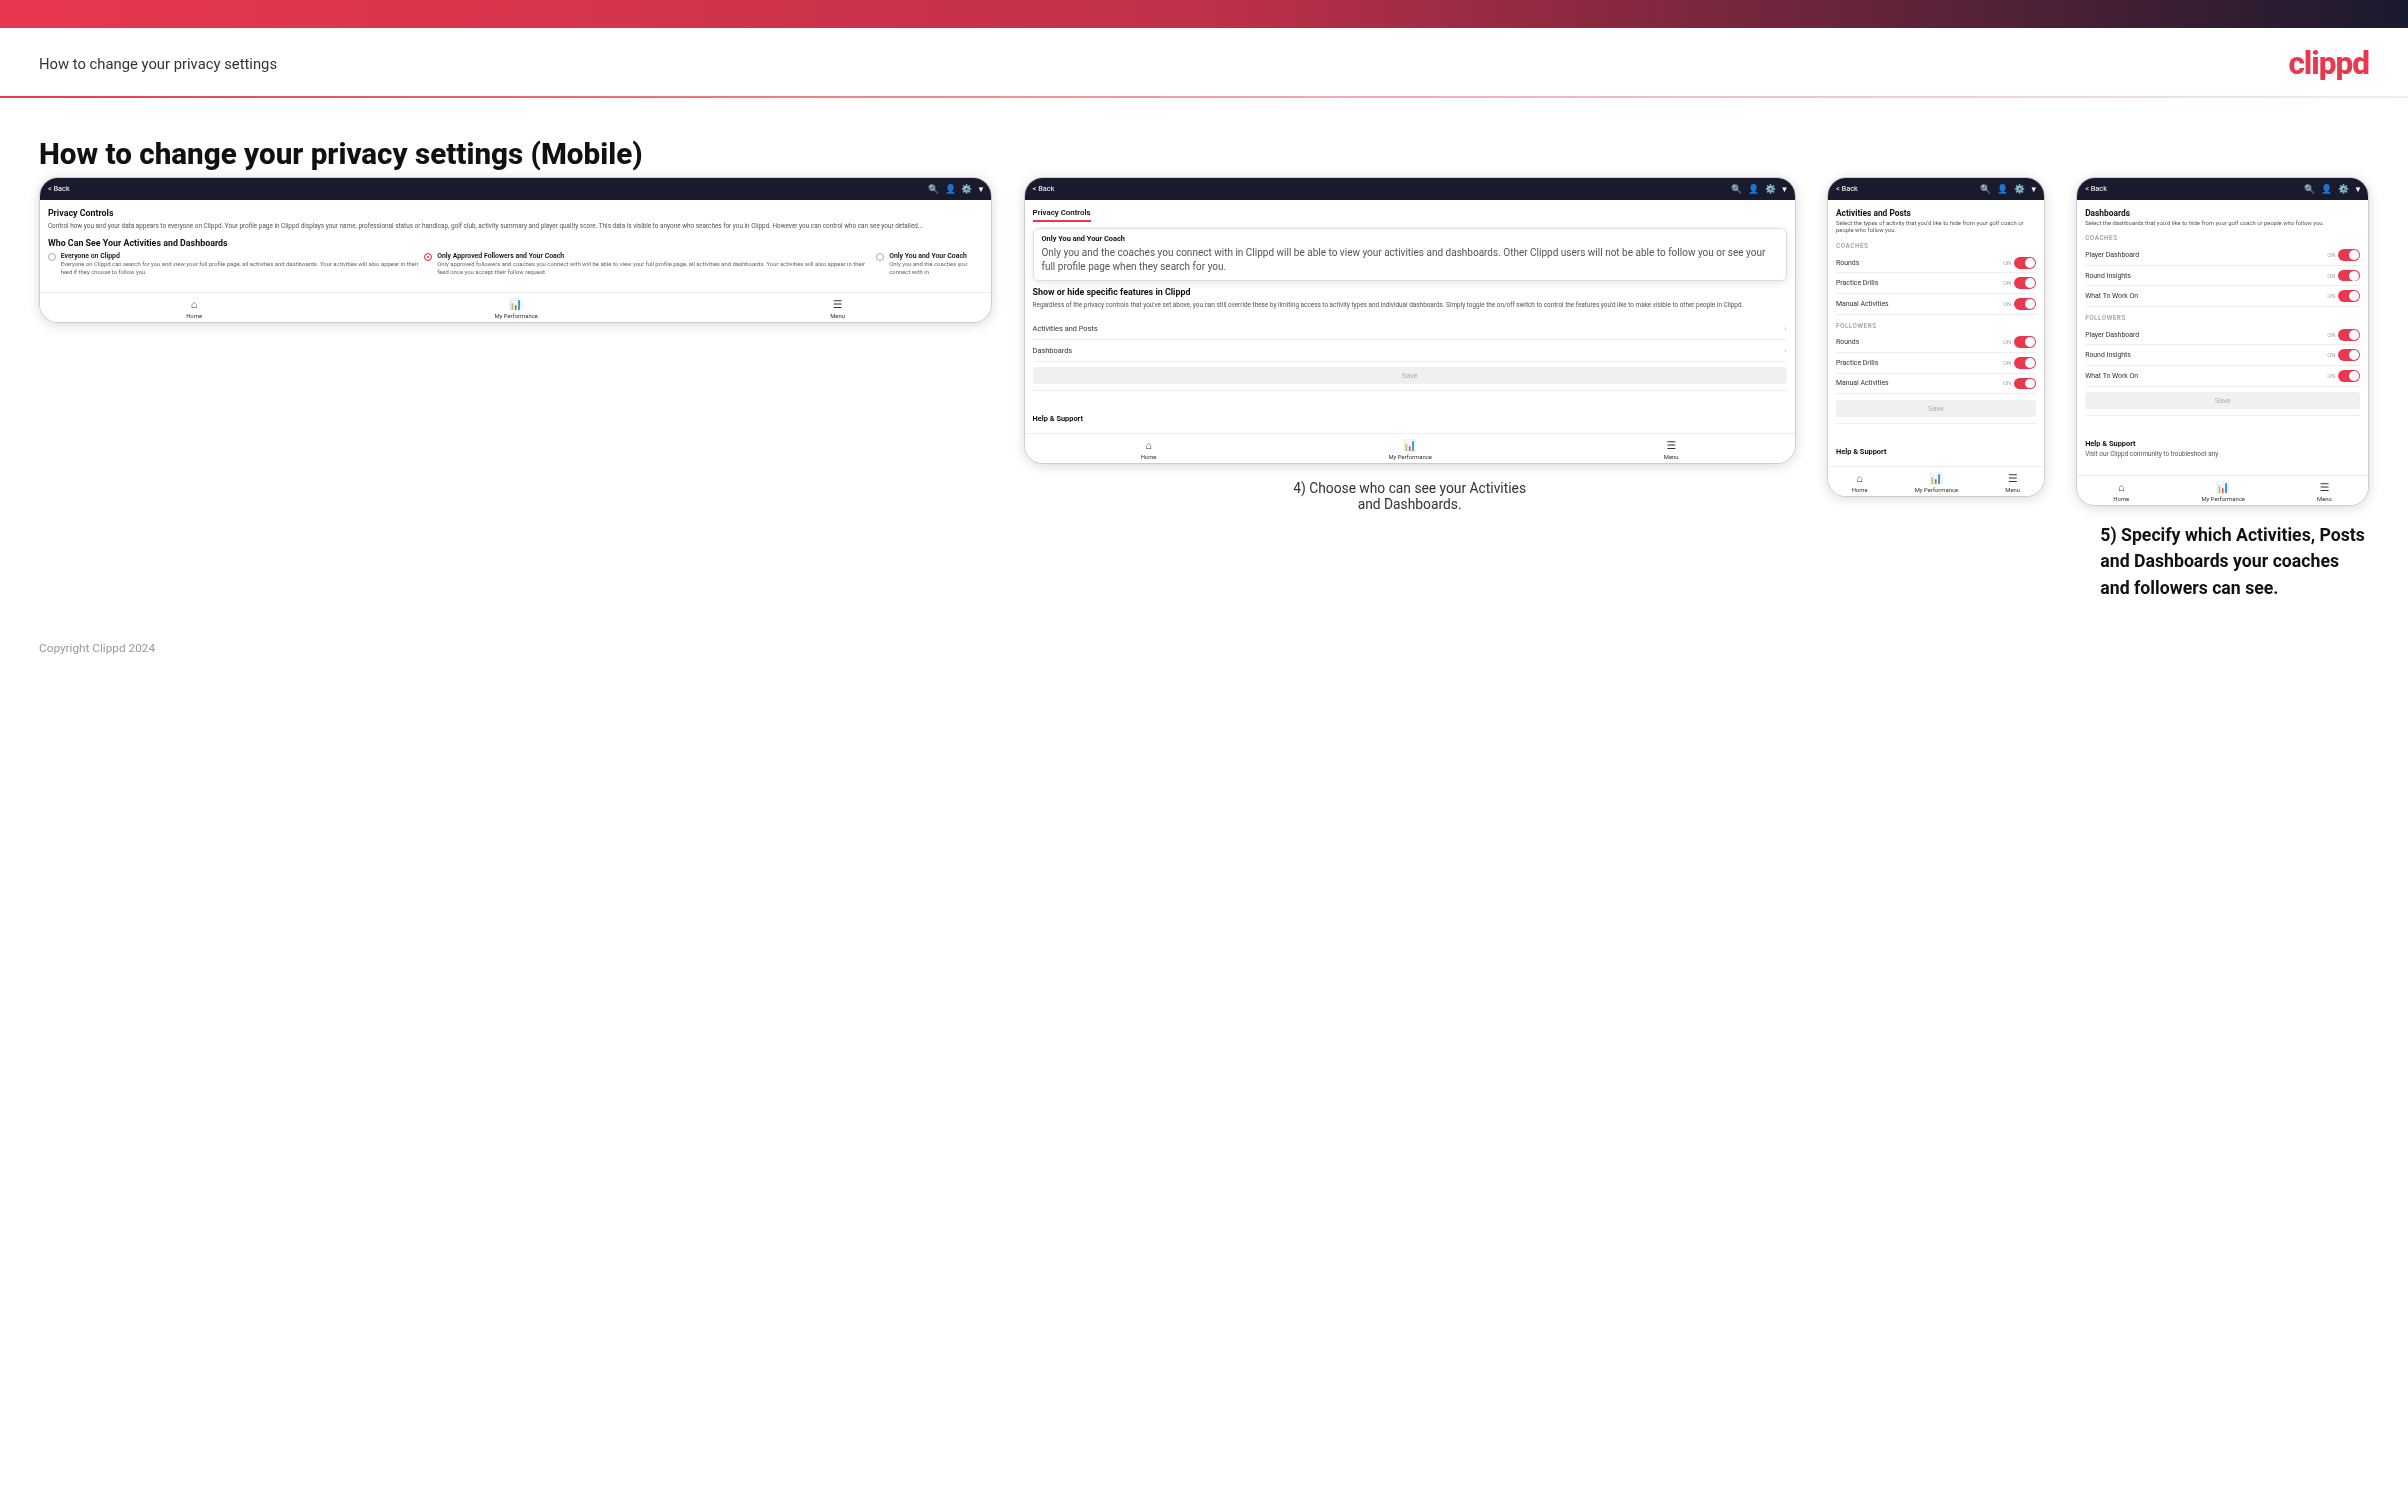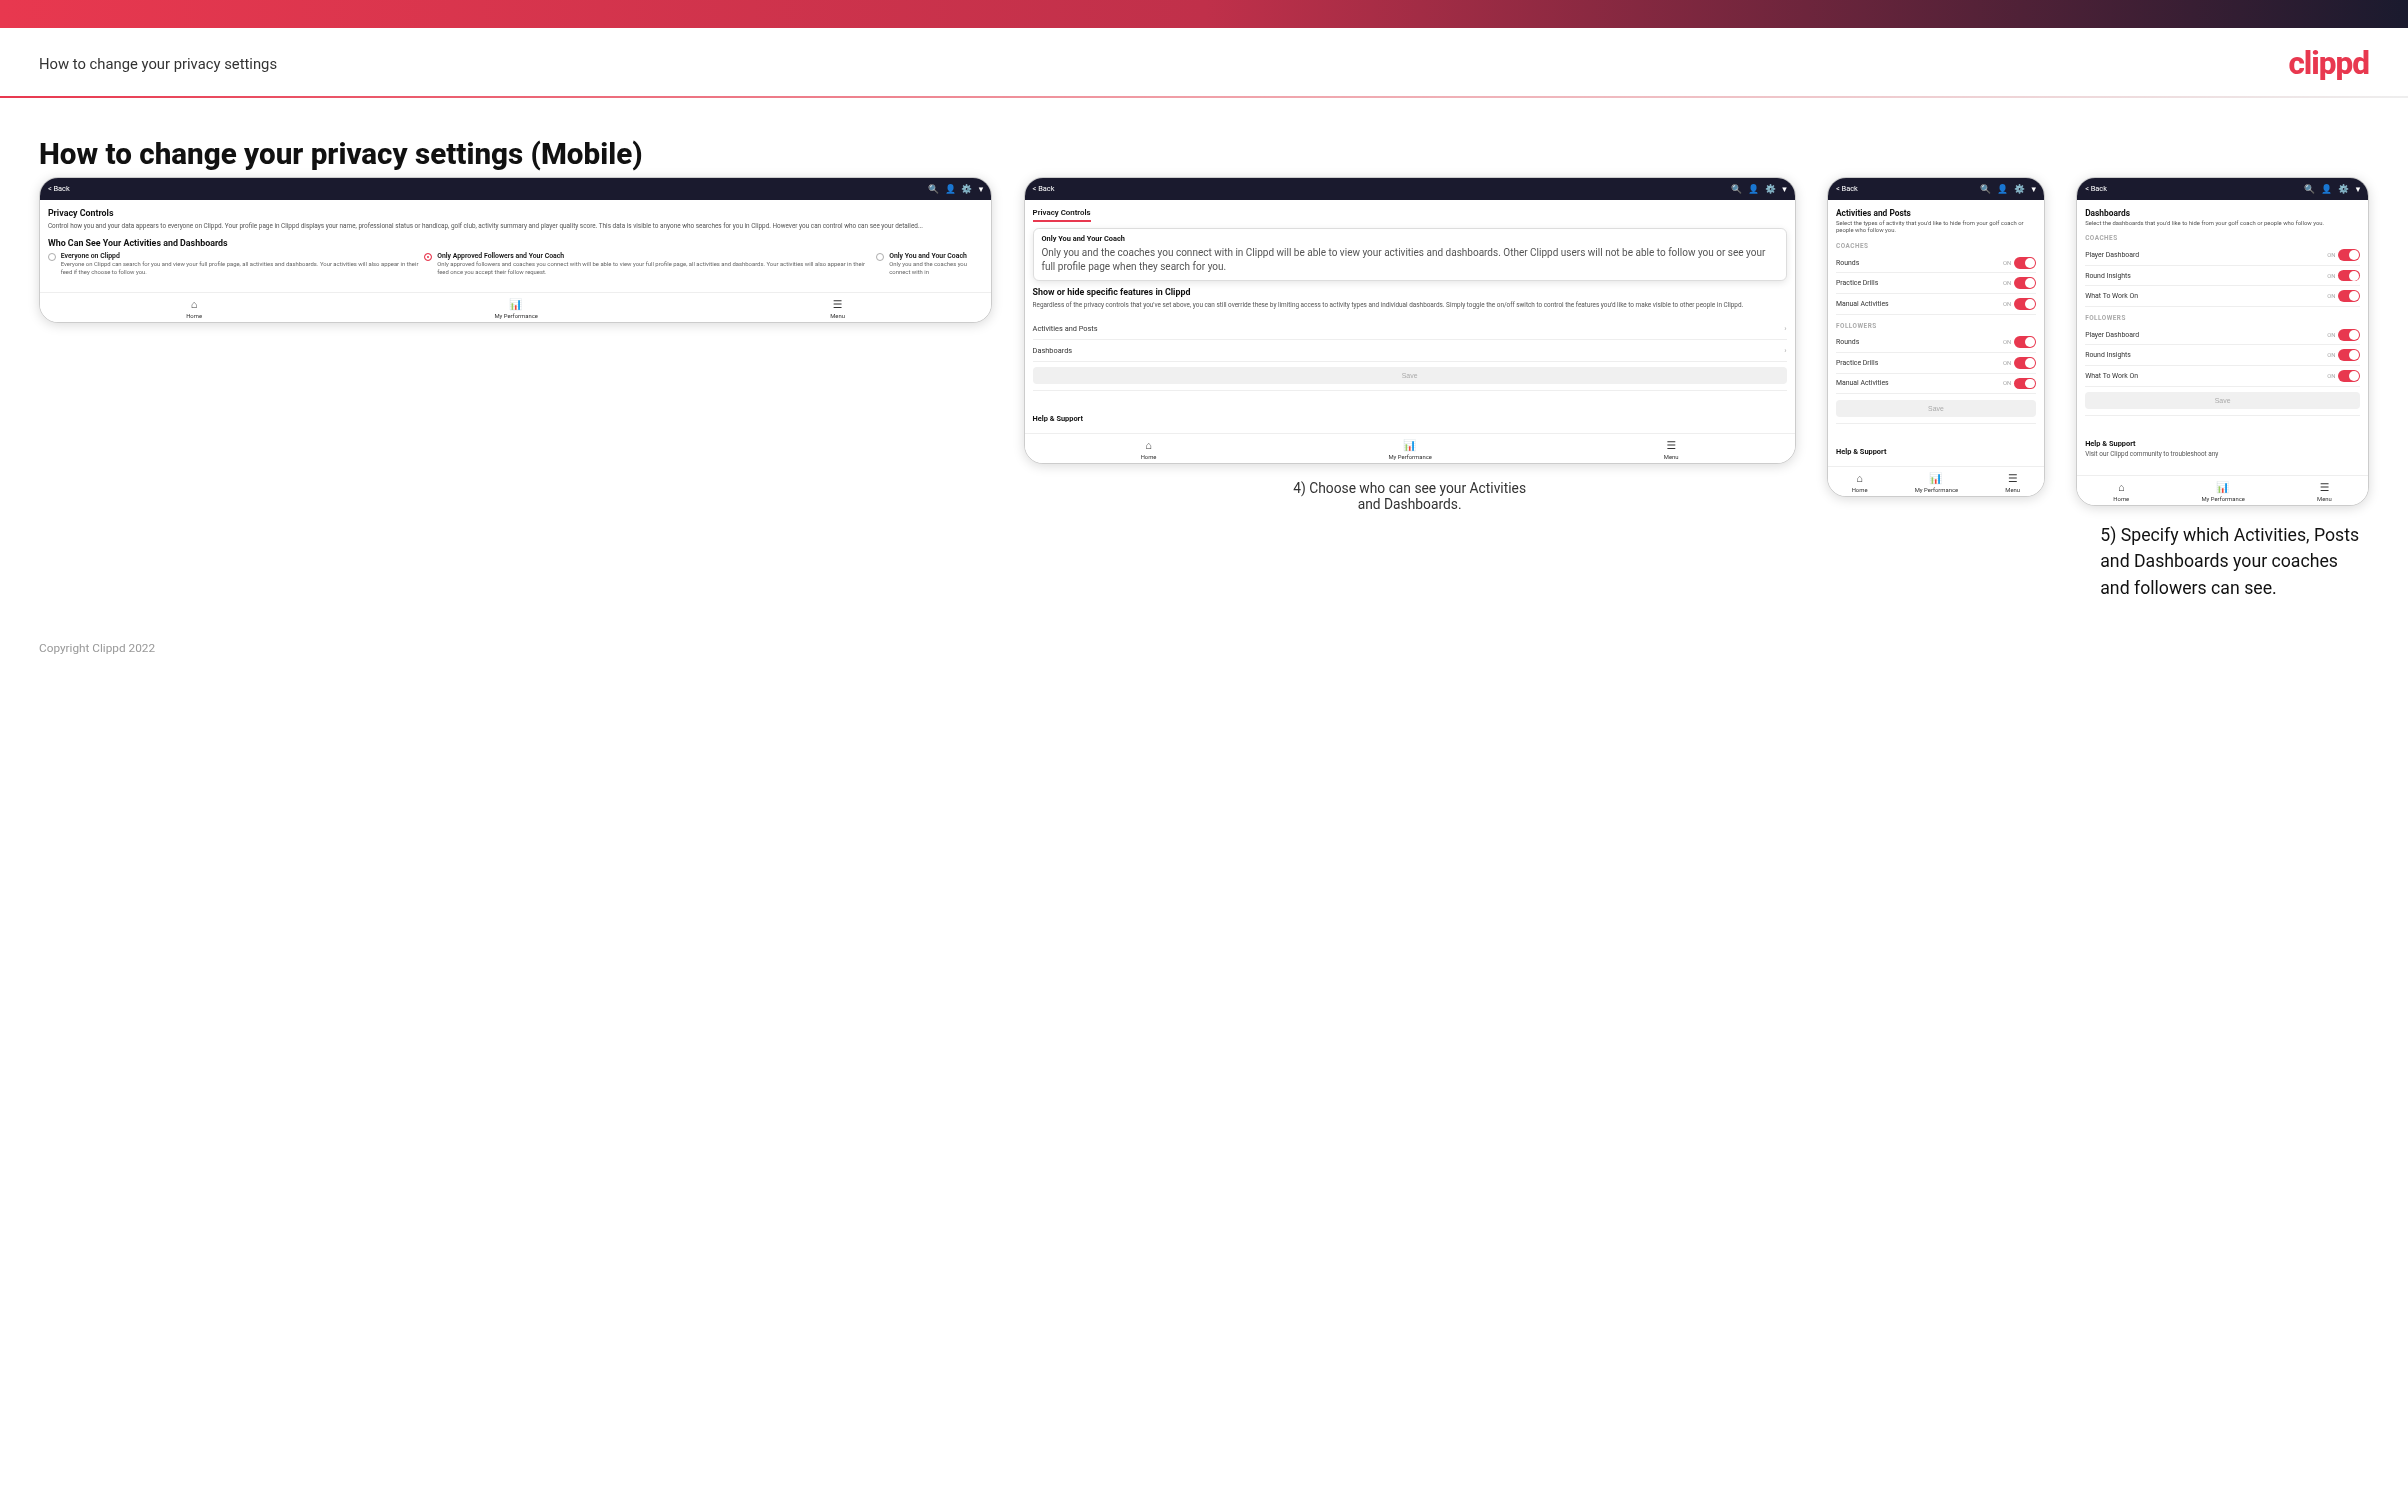--- a/index.html
+++ b/index.html
@@ -293,21 +293,21 @@
       font-size: 11.8px;
       color: #999;
     }
 
     .big-caption {
       font-size: 17.7px;
       color: #111;
       margin-top: 15.8px;
       max-width: 335px;
       line-height: 1.5;
-      font-weight: 400;
+      font-weight: 700;
       margin-left: 24px;
     }
 
     .screens-row {
       display: flex;
       gap: 31.5px;
       align-items: flex-start;
     }
     .screen-unit {
       display: flex;
@@ -670,15 +670,15 @@
         </div>
       </div>
 
       <div class="big-caption">5) Specify which Activities, Posts and Dashboards your  coaches and followers can see.</div>
     </div>
 
   </div>
 </div>
 
 <div class="footer">
-  <span>Copyright Clippd 2022</span>
+  <span>Copyright Clippd 2024</span>
 </div>
 
 
 </body></html>

